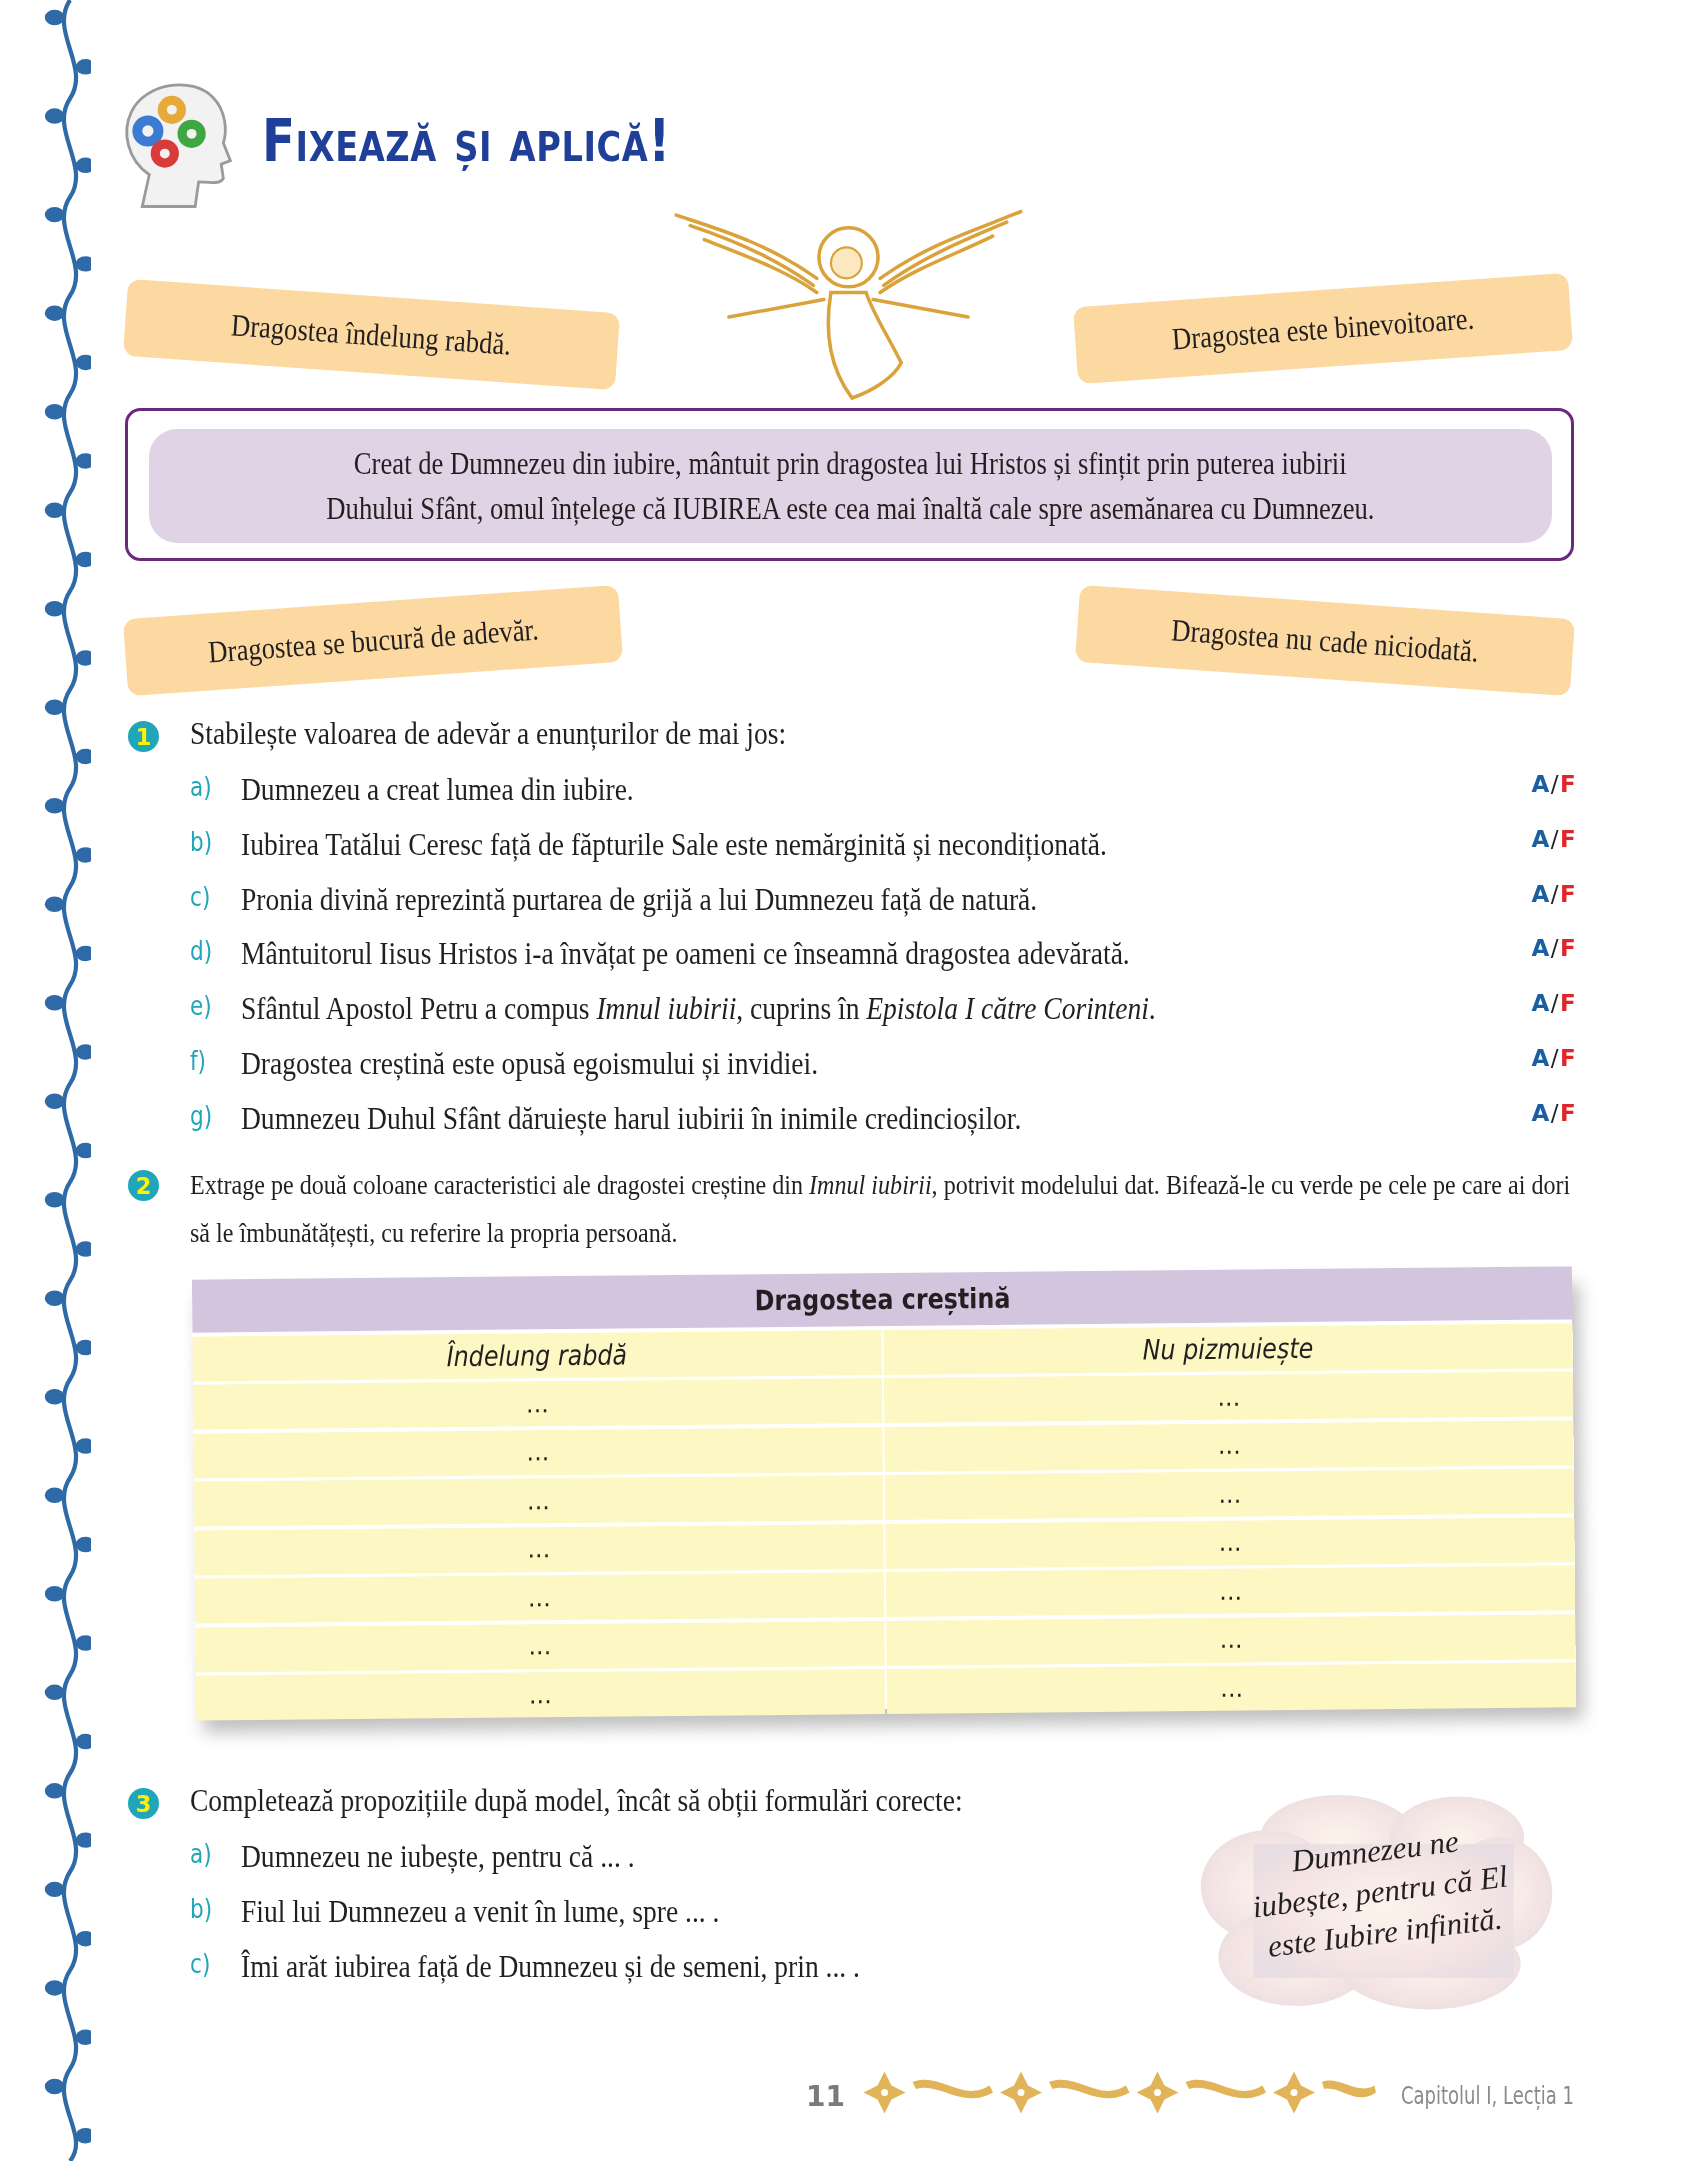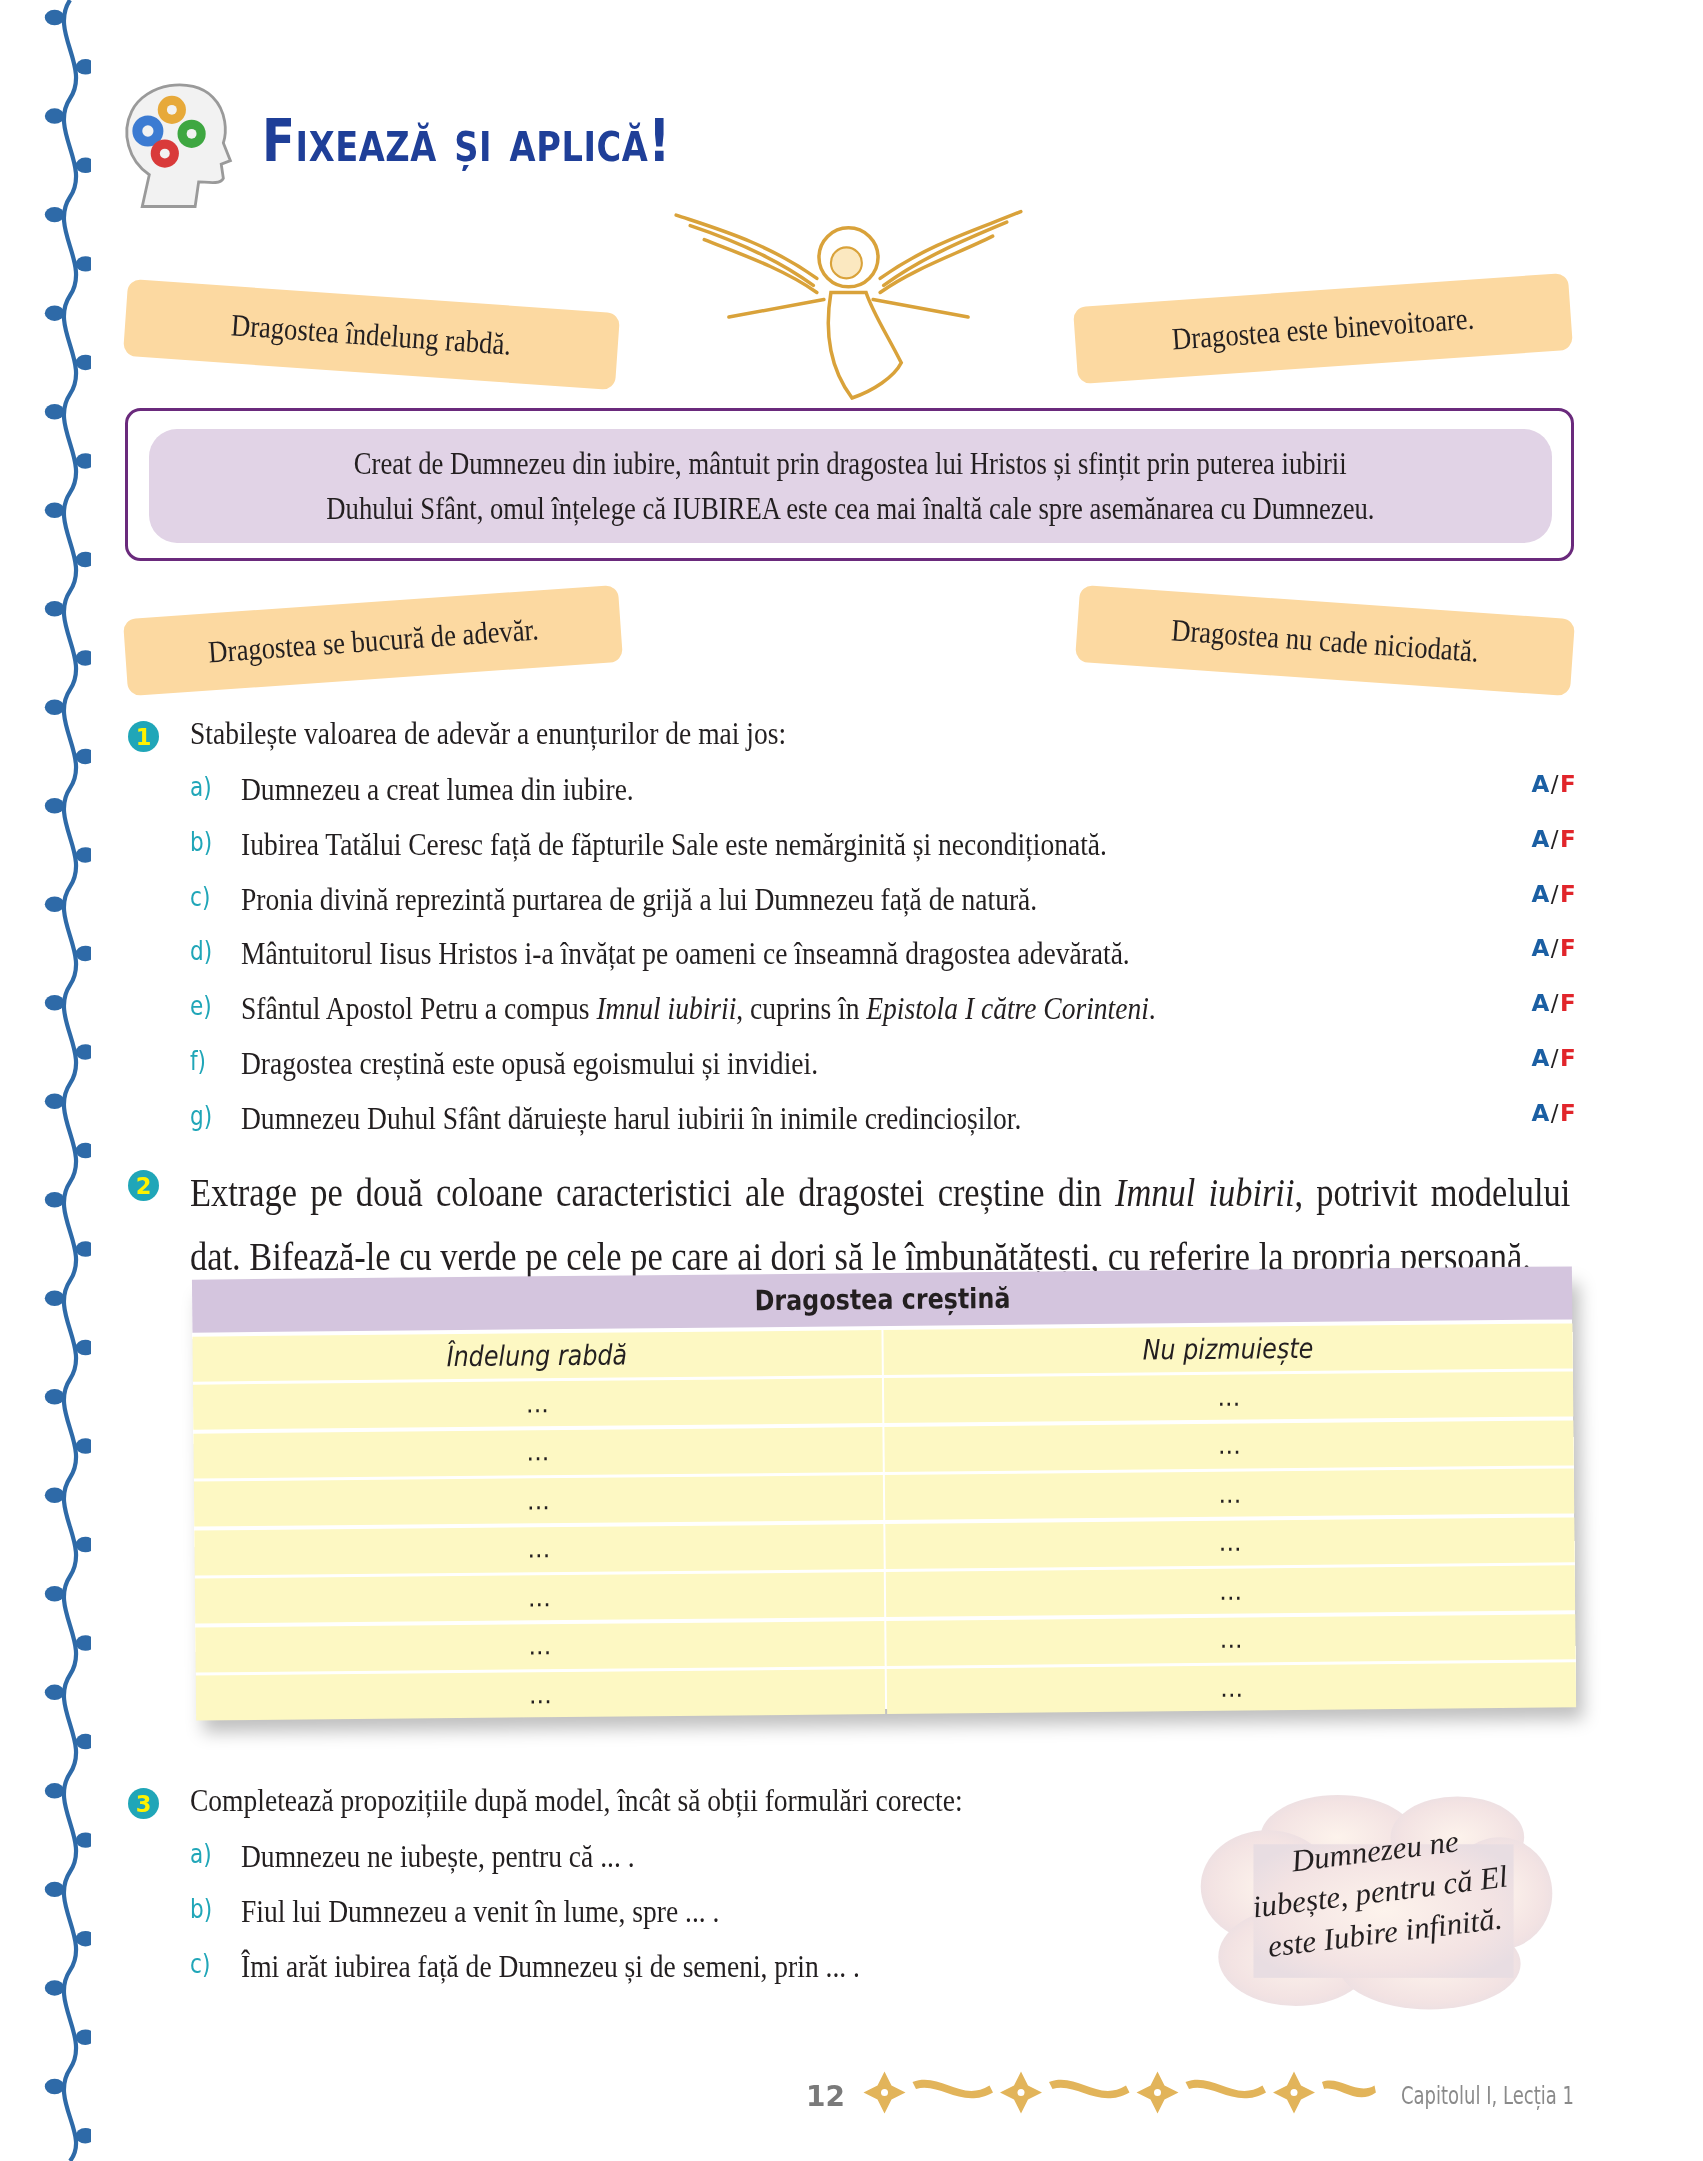--- a/index.html
+++ b/index.html
@@ -45,21 +45,21 @@
   .item .letter { position: absolute; left: 0; top: 0; color: #20a6b8; font-family: "DejaVu Sans", sans-serif;
                   font-size: 27px; transform: scaleX(0.8); transform-origin: left center; }
   .item .text { position: absolute; left: 51px; top: 0; font-size: 32px; white-space: nowrap;
                 transform: scaleX(0.86); transform-origin: left center; }
   .af { position: absolute; right: 0; top: 0; font-family: "DejaVu Sans", sans-serif; font-weight: bold;
         font-size: 23px; letter-spacing: 1.4px; }
   .af .a { color: #1b5fa3; }
   .af .s { color: #231f20; font-weight: normal; }
   .af .f { color: #e1252b; }
 
-  .q2-text { left: 190px; width: 1380px; font-size: 40px; line-height: 64px;
+  .q2-text { left: 190px; width: 1380px; font-size: 28px; line-height: 48px;
              text-align: justify; }
   .q2-inner { transform: scaleX(0.86); transform-origin: left top; width: 1605px; }
 
   
   .table-wrap { left: 194px; top: 1273px; width: 1380px; height: 436px;
                 transform: rotate(-0.55deg); box-shadow: 7px 17px 17px rgba(0,0,0,0.25); }
   .t-head { height: 53px; background: #d4c5de; display: flex; align-items: center; justify-content: center;
             font-family: "DejaVu Sans", sans-serif; font-weight: bold; font-size: 28px; color: #231f20; }
   .t-head span { transform: scaleX(0.85); display: inline-block; }
   .t-row { display: flex; height: 45px; margin-top: 3.5px; }
@@ -301,21 +301,21 @@
     <ellipse cx="330" cy="250" rx="130" ry="65"></ellipse>
     <rect x="80" y="80" width="370" height="190"></rect>
   </g>
 </svg>
 <div class="abs cloud-text">
   <div>Dumnezeu ne</div>
   <div>iubește, pentru că El</div>
   <div>este Iubire infinită.</div>
 </div>
 
-<div class="abs page-num">12</div>
+<div class="abs page-num">11</div>
 <svg class="abs ornament" viewBox="0 0 750 70">
   <g fill="#e2b45a">
     <g transform="translate(40,35)">
         <path d="M0,-30 L10,-10 L30,0 L10,10 L0,30 L-10,10 L-30,0 L-10,-10Z"></path>
         <circle r="5" fill="#fff"></circle>
       </g>
     <path d="M80,20 C120,5 150,50 190,25 L195,35 C150,60 120,20 85,30Z"></path>
     <g transform="translate(235,35)">
         <path d="M0,-30 L10,-10 L30,0 L10,10 L0,30 L-10,10 L-30,0 L-10,-10Z"></path>
         <circle r="5" fill="#fff"></circle>

